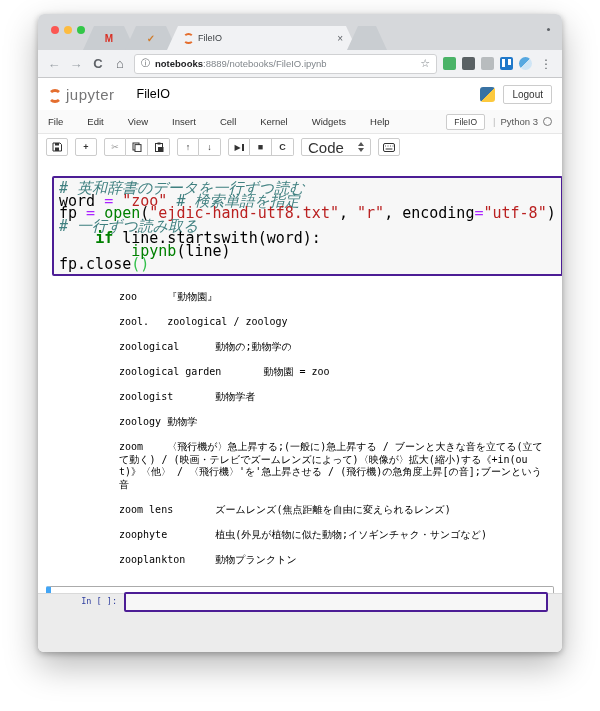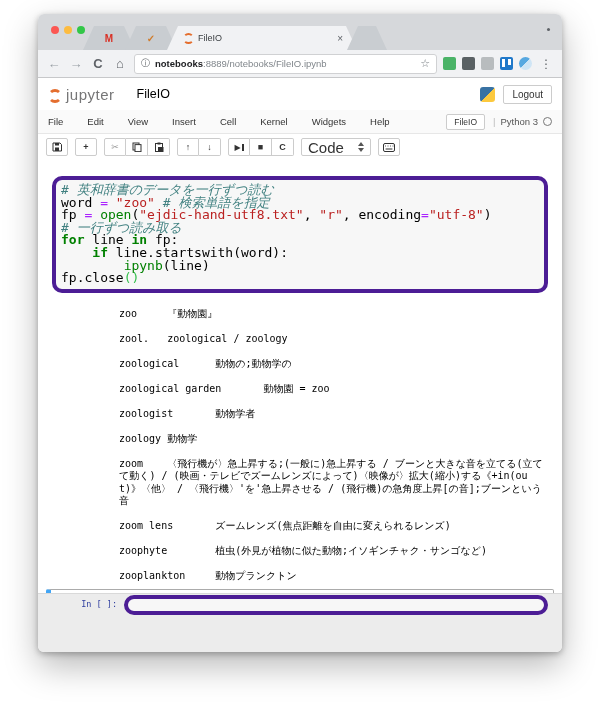--- a/index.html
+++ b/index.html
@@ -88,39 +88,39 @@
   .updown i { display:block; width:0; height:0; border-left:3px solid transparent; border-right:3px solid transparent; }
   .updown .u { border-bottom:4px solid #555; }
   .updown .d { border-top:4px solid #555; }
   .kbd-icon rect, .kbd-icon path { stroke:#333; fill:none; }
 
   
   .nbarea { background:#fff; padding:10px 8px 14px 8px; height:433px; }
   .cell { display:flex; padding:5px 5px; border:1px solid transparent; }
   .prompt-col { width:68px; flex:none; text-align:right; padding:4px 7px 0 0;
                 font-family:"DejaVu Sans Mono", monospace; font-size:8.5px; color:#303f9f; }
-  .inputbox { flex:1; background:#f7f7f7; border:4px solid #4c1d95; border-radius:10px;
-              padding:4px 5px; font-family:"DejaVu Sans Mono", monospace; font-size:13px;
+  .inputbox { flex:1; background:#f7f7f7; border:2px solid #4c1d95; border-radius:2px;
+              padding:4px 5px; font-family:"DejaVu Sans Mono", monospace; font-size:15px;
               line-height:12.6px; color:#000; }
   .cl { white-space:pre; }
   .tk-plain { color:#000; }
   .tk-kw { color:#008000; font-weight:bold; }
   .tk-builtin { color:#008000; }
   .tk-str { color:#ba2121; }
   .tk-com { color:#408080; font-style:italic; }
   .tk-op { color:#aa22ff; }
   .tk-match { color:#34c04c; }
 
   .outputrow { display:flex; padding:9px 5px 4px 5px; }
   .output-text { flex:1; font-family:"DejaVu Sans Mono", monospace; font-size:10px;
                  line-height:12.5px; color:#000; white-space:pre-wrap; tab-size:8;
                  word-break:break-all; }
 
   .cell.selected { border:1px solid #ababab; border-left:5px solid #42a5f5;
-                   border-radius:2px; margin-top:2px; padding:5px; }
+                   border-radius:2px; margin-top:16px; padding:5px; }
   .cell.selected .inputbox { min-height:20px; }
 
   .endspace { height:59px; background:#ececec; border-top:1px solid #d9d9d9; }
 </style>
 </head>
 <body>
 
 <div class="window">
 
   <div class="tabstrip">
@@ -259,21 +259,20 @@
 
   <div class="nbarea">
 
     <div class="cell">
       <div class="inputbox">
         <div>
             <div class="cl"><span class="tk-com"># 英和辞書のデータを一行ずつ読む</span></div>
             <div class="cl"><span class="tk-plain">word </span><span class="tk-op">=</span><span class="tk-plain"> </span><span class="tk-str">"zoo"</span><span class="tk-plain"> </span><span class="tk-com"># 検索単語を指定</span></div>
             <div class="cl"><span class="tk-plain">fp </span><span class="tk-op">=</span><span class="tk-plain"> </span><span class="tk-builtin">open</span><span class="tk-plain">(</span><span class="tk-str">"ejdic-hand-utf8.txt"</span><span class="tk-plain">, </span><span class="tk-str">"r"</span><span class="tk-plain">, encoding</span><span class="tk-op">=</span><span class="tk-str">"utf-8"</span><span class="tk-plain">)</span></div>
             <div class="cl"><span class="tk-com"># 一行ずつ読み取る</span></div>
-            <div class="cl"><span class="tk-kw">for</span><span class="tk-plain"> line </span><span class="tk-kw">in</span><span class="tk-plain"> fp:</span></div>
             <div class="cl"><span class="tk-plain">    </span><span class="tk-kw">if</span><span class="tk-plain"> line.startswith(word):</span></div>
             <div class="cl"><span class="tk-plain">        </span><span class="tk-builtin">ipynb</span><span class="tk-plain">(line)</span></div>
             <div class="cl"><span class="tk-plain">fp.close</span><span class="tk-match">()</span></div>
           </div>
       </div>
     </div>
 
     <div class="outputrow">
       <div class="prompt-col"></div>
       <pre class="output-text">zoo	『動物園』

